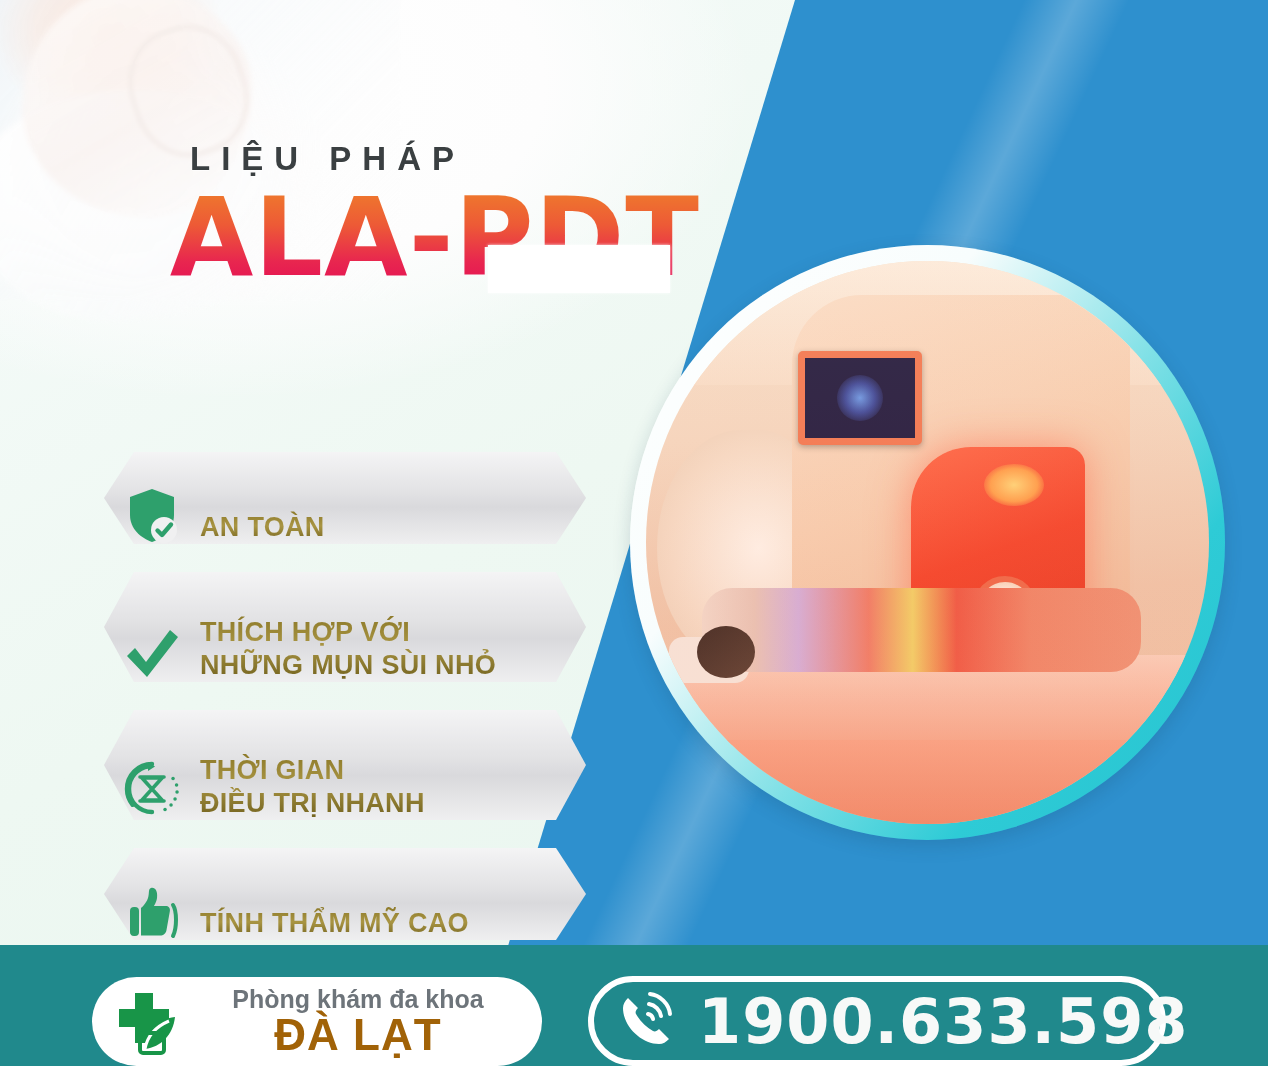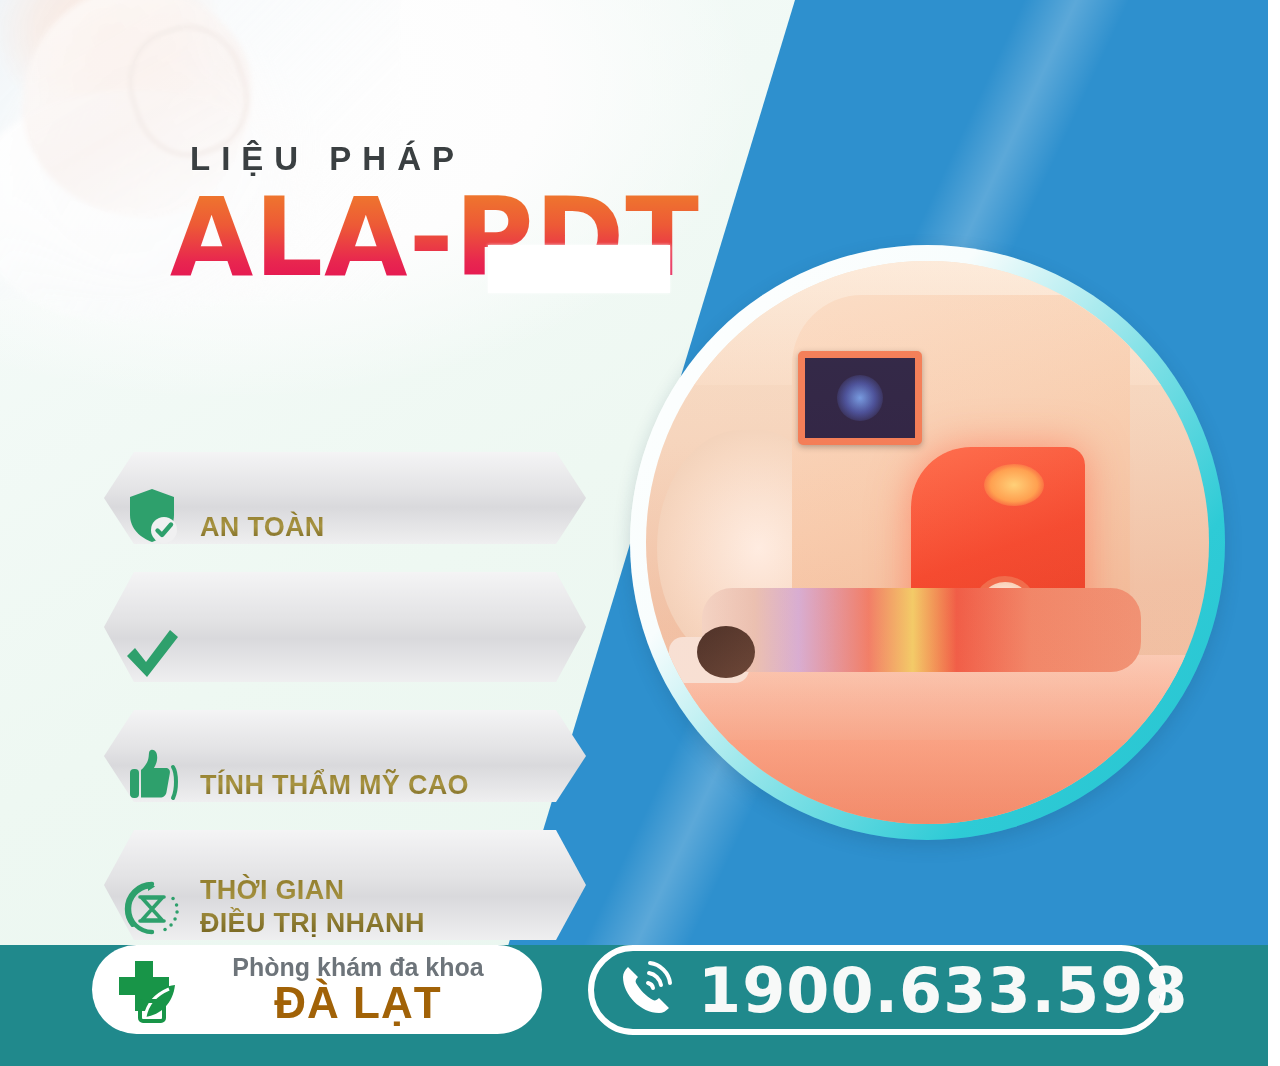--- a/index.html
+++ b/index.html
@@ -166,21 +166,21 @@
     background:linear-gradient(140deg,#3b2a24,#5a3f33);}
   .ph-pillow{position:absolute;left:4%;bottom:25%;width:80px;height:46px;border-radius:14px;
     background:#f7ece3;}
   .ph-dim{position:absolute;inset:0;
     background:linear-gradient(180deg,rgba(255,190,150,.12) 0%,rgba(255,120,80,.10) 60%,rgba(255,140,100,.14) 100%);}
 
   
   .footer{
     position:absolute;left:0;bottom:0;width:1280px;height:121px;
     background:#20898c;
-    display:flex;align-items:flex-start;
+    display:flex;align-items:flex-end;
   }
   .logo-pill{
     margin-left:92px;
     width:450px;height:89px;border-radius:46px;background:#ffffff;
     display:flex;align-items:center;
   }
   .logo-mark{
     width:108px;flex:0 0 108px;display:flex;align-items:center;justify-content:center;
   }
   .logo-text{display:flex;flex-direction:column;align-items:center;justify-content:center;
@@ -236,32 +236,23 @@
         <span>AN TOÀN</span>
       </div>
     </div>
 
     <div class="pill two-line">
       <div class="pill-icon">
         <svg width="60" height="56" viewBox="0 0 60 56" aria-hidden="true">
           <path d="M5 30 L13 22 L24 36 L48 4 L56 11 L25 51 Z" fill="#2ea06c"></path>
         </svg>
       </div>
-    </div>
-
-    <div class="pill one-line">
-      <div class="pill-icon">
-        <svg width="56" height="54" viewBox="0 0 56 54" aria-hidden="true">
-          <path d="M17 22 C17 22 22 18 24 12 C25.6 7 24 3 27 2 C31 1 34 5 33 12 C32.5 16 30 20 30 20 L42 20 C45 20 46.5 22.5 45.8 25.5 L42.5 44 C42 47.5 39.5 49.5 36 49.5 L17 49.5 Z" fill="#2ea06c"></path>
-          <rect x="6" y="21" width="9" height="29" rx="4" fill="#2ea06c"></rect>
-          <path d="M49 19 C53 25 53 42 49 50" fill="none" stroke="#2ea06c" stroke-width="4" stroke-linecap="round"></path>
-        </svg>
-      </div>
       <div class="pill-text">
-        <span>TÍNH THẨM MỸ CAO</span>
+        <span>THÍCH HỢP VỚI</span>
+        <span class="l2">NHỮNG MỤN SÙI NHỎ</span>
       </div>
     </div>
 
     <div class="pill two-line">
       <div class="pill-icon">
         <svg width="62" height="62" viewBox="0 0 62 62" aria-hidden="true">
           <path d="M31 6 A25 25 0 1 0 56 31" fill="none" stroke="#2ea06c" stroke-width="4.4" stroke-linecap="round" stroke-dasharray="56 200"></path>
           <path d="M8 31 A23 23 0 0 0 31 54" fill="none" stroke="#2ea06c" stroke-width="4.4" stroke-linecap="round"></path>
           <path d="M8 31 A23 23 0 0 1 28 8.2" fill="none" stroke="#2ea06c" stroke-width="4.4" stroke-linecap="round"></path>
           <path d="M27 4 L34 8.5 L27 13 Z" fill="#2ea06c"></path>
@@ -277,20 +268,33 @@
           <path d="M19 19 H43" stroke="#2ea06c" stroke-width="3.6" stroke-linecap="round"></path>
           <path d="M19 43 H43" stroke="#2ea06c" stroke-width="3.6" stroke-linecap="round"></path>
         </svg>
       </div>
       <div class="pill-text">
         <span>THỜI GIAN</span>
         <span class="l2">ĐIỀU TRỊ NHANH</span>
       </div>
     </div>
 
+    <div class="pill one-line">
+      <div class="pill-icon">
+        <svg width="56" height="54" viewBox="0 0 56 54" aria-hidden="true">
+          <path d="M17 22 C17 22 22 18 24 12 C25.6 7 24 3 27 2 C31 1 34 5 33 12 C32.5 16 30 20 30 20 L42 20 C45 20 46.5 22.5 45.8 25.5 L42.5 44 C42 47.5 39.5 49.5 36 49.5 L17 49.5 Z" fill="#2ea06c"></path>
+          <rect x="6" y="21" width="9" height="29" rx="4" fill="#2ea06c"></rect>
+          <path d="M49 19 C53 25 53 42 49 50" fill="none" stroke="#2ea06c" stroke-width="4" stroke-linecap="round"></path>
+        </svg>
+      </div>
+      <div class="pill-text">
+        <span>TÍNH THẨM MỸ CAO</span>
+      </div>
+    </div>
+
   </div>
 
   <div class="photo-wrap">
     <div class="photo">
       <div class="ph-ceiling"></div>
       <div class="ph-bore"></div>
       <div class="ph-gantry"></div>
       <div class="ph-redpanel"></div>
       <div class="ph-redglow"></div>
       <div class="ph-knob"></div>

